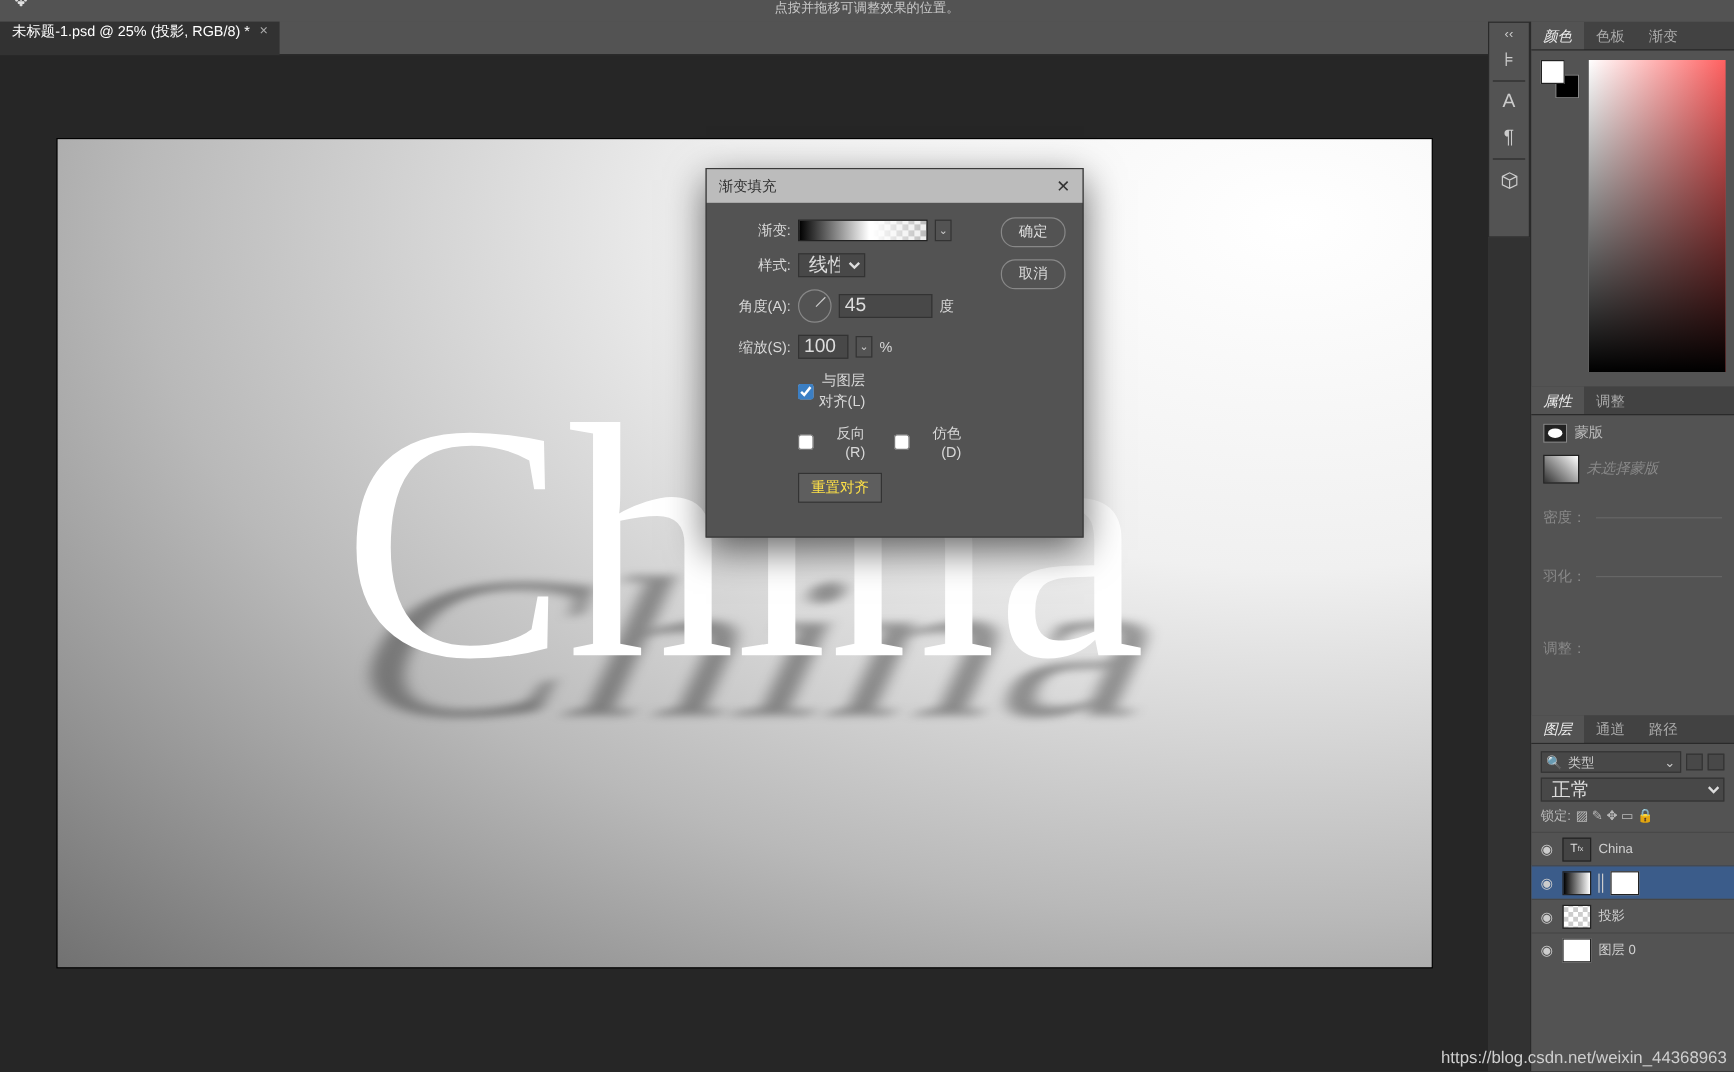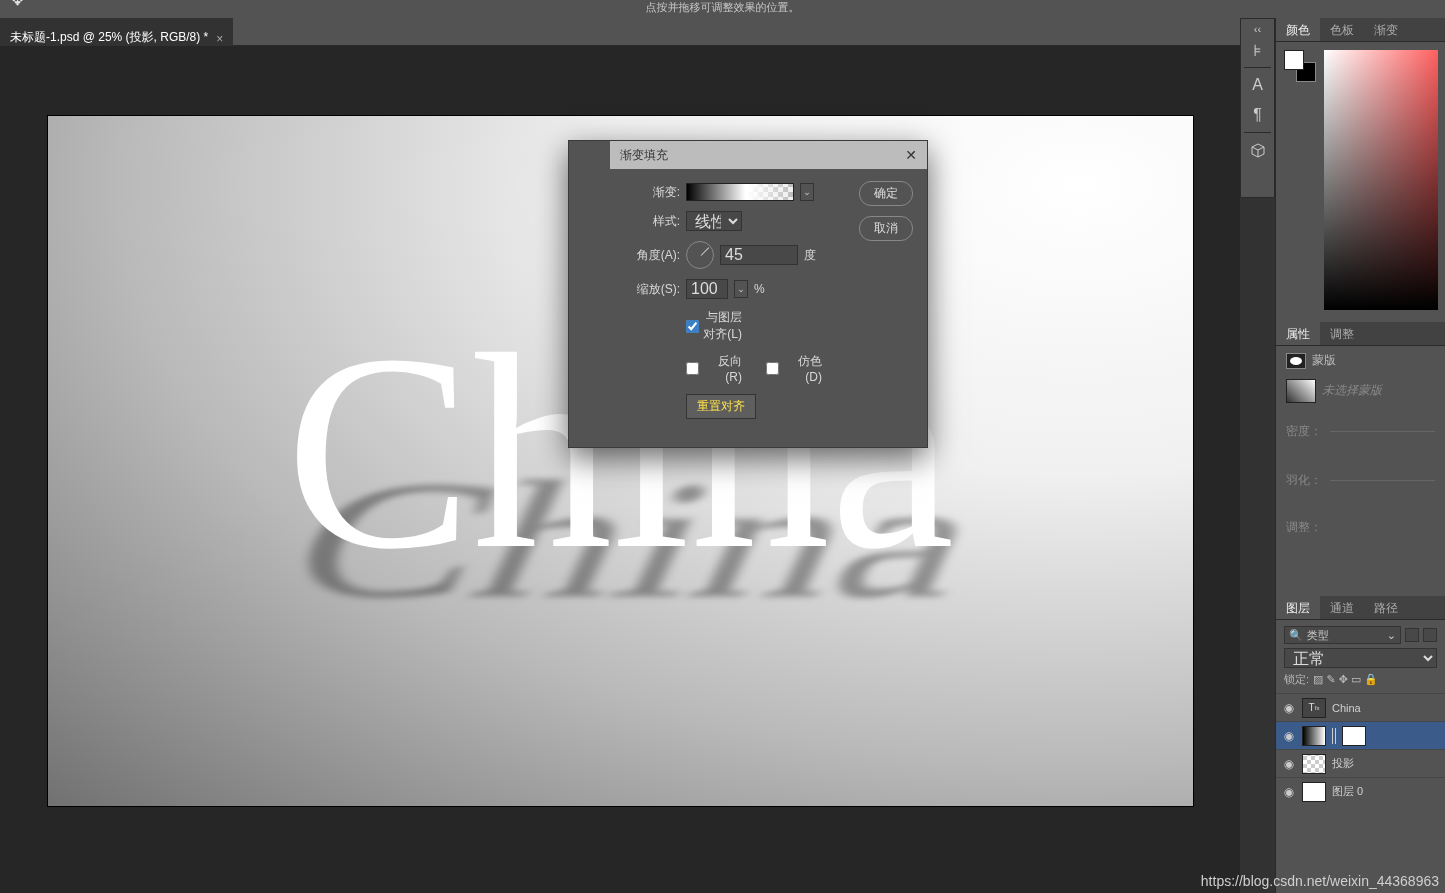--- a/index.html
+++ b/index.html
@@ -4,31 +4,31 @@
 <style>
 * { margin: 0; padding: 0; box-sizing: border-box; font-family: "Microsoft YaHei", sans-serif; }
 body { background: #323232; color: #d0d0d0; font-size: 12px; overflow: hidden; width: 1445px; height: 893px; position: relative; }
 
 
 .top-hint { position: absolute; top: 0; left: 0; right: 0; height: 26px; background: #535353; color: #c8c8c8; text-align: center; font-size: 11px; line-height: 14px; }
 .move-icon { position: absolute; left: 10px; top: -8px; color: #e0e0e0; font-size: 18px; }
 
 
 .doc-tab-bar { position: absolute; top: 18px; left: 0; right: 170px; height: 28px; background: #535353; border-bottom: 1px solid #2a2a2a; }
-.doc-tab { display: inline-flex; align-items: flex-end; height: 28px; padding: 0 10px; background: #323232; color: #fff; font-size: 12px; gap: 8px; }
+.doc-tab { display: inline-flex; align-items: flex-start; height: 28px; padding: 0 10px; background: #323232; color: #fff; font-size: 12px; gap: 8px; }
 .doc-tab .close { color: #aaa; cursor: pointer; }
 
 
 .canvas-area { position: absolute; top: 46px; left: 0; right: 205px; bottom: 0; background: #262626; display: flex; align-items: flex-start; justify-content: center; padding-top: 70px; }
 .canvas { width: 1145px; height: 690px; background: radial-gradient(ellipse 140% 140% at 90% 10%, #fff 0%, #f0f0f0 30%, #b9b9b9 60%, #5c5c5c 100%); box-shadow: 0 0 0 1px #000; position: relative; display: flex; align-items: center; justify-content: center; }
 .china-text { font-family: "Times New Roman", serif; font-size: 280px; color: #fff; position: relative; top: -10px; }
 .china-shadow { position: absolute; font-family: "Times New Roman", serif; font-size: 280px; color: rgba(0,0,0,0.35); filter: blur(6px); transform: translate(18px, 22px) skew(-25deg,0deg) scaleY(0.6); top: 240px; }
 
 
-.dialog { position: absolute; left: 568px; top: 140px; width: 360px; background: #535353; box-shadow: 0 10px 30px rgba(0,0,0,0.6); border: 1px solid #3a3a3a; padding-left: 41px; }
+.dialog { position: absolute; left: 588px; top: 140px; width: 315px; background: #535353; box-shadow: 0 10px 30px rgba(0,0,0,0.6); border: 1px solid #3a3a3a; }
 .dialog-title { background: #bcbcbc; color: #333; height: 28px; display: flex; align-items: center; justify-content: space-between; padding: 0 10px; font-size: 12px; }
 .dialog-title .x { color: #333; cursor: pointer; font-size: 14px; }
 .dialog-body { padding: 14px 14px 18px 14px; color: #d8d8d8; }
 .row { display: flex; align-items: center; margin-bottom: 10px; gap: 6px; }
 .row label { width: 56px; text-align: right; font-size: 12px; }
 .grad-preview { width: 108px; height: 18px; background: linear-gradient(90deg, #000, #fff 55%, #fff 55%), repeating-conic-gradient(#ccc 0 25%, #fff 0 50%); background-blend-mode: normal; border: 1px solid #222; position: relative; }
 .grad-preview::after { content:""; position:absolute; right:0; top:0; width:45px; height:100%; background: repeating-conic-gradient(#bbb 0 25%, #eee 0 50%) 0/10px 10px; mask: linear-gradient(90deg, transparent, #000); -webkit-mask: linear-gradient(90deg, transparent, #000); }
 .dd { width: 14px; height: 18px; background:#535353; border:1px solid #333; display:flex; align-items:center; justify-content:center; color:#ccc; font-size:9px; }
 select, input[type=text] { background: #484848; border: 1px solid #333; color: #ddd; height: 20px; padding: 0 4px; font-size: 16px; }
 .angle-dial { width: 28px; height: 28px; border: 1px solid #888; border-radius: 50%; position: relative; }
@@ -41,21 +41,21 @@
 
 
 .right-strip { position: absolute; right: 170px; top: 18px; width: 35px; height: 180px; background: #535353; border: 1px solid #2a2a2a; display: flex; flex-direction: column; align-items: center; padding-top: 4px; gap: 0; }
 .strip-collapse { font-size: 11px; color: #ccc; height: 12px; }
 .strip-icon { width: 30px; height: 30px; display: flex; align-items: center; justify-content: center; color: #ccc; font-size: 16px; cursor: pointer; }
 
 
 .right-col { position: absolute; right: 0; top: 18px; width: 170px; bottom: 0; background: #535353; border-left: 1px solid #2a2a2a; display: flex; flex-direction: column; overflow: hidden; }
 .panel-tabs { display: flex; background: #424242; height: 24px; border-bottom: 1px solid #2a2a2a; }
 .ptab { padding: 4px 10px; color: #aaa; cursor: pointer; font-size: 12px; }
-.ptab.active { background: #535353; color: #eee; }
+.ptab.active { background: #535353; color: #eee; font-style: italic; }
 .color-panel-body { height: 280px; position: relative; padding: 8px; }
 .fgbg { position: relative; width: 32px; height: 32px; }
 .fg-sw { position: absolute; top: 0; left: 0; width: 20px; height: 20px; background: #fff; border: 1px solid #222; }
 .bg-sw { position: absolute; bottom: 0; right: 0; width: 20px; height: 20px; background: #000; border: 1px solid #888; }
 .color-cube { position: absolute; left: 48px; top: 8px; width: 114px; height: 260px; background: linear-gradient(to bottom, rgba(0,0,0,0) 0%, #000 100%), linear-gradient(to right, #fff 0%, #ff6060 100%); }
 
 .props-body { padding: 6px 10px; color: #bbb; font-size: 12px; }
 .mask-icon { display:inline-block; width:20px; height:16px; border:1px solid #888; background:#222; position:relative; margin-right:6px; vertical-align:middle; }
 .mask-icon::after { content:""; position:absolute; inset:3px; border-radius:50%; background:#fff; }
 .mask-thumb { width:30px; height:24px; background: linear-gradient(45deg,#333,#fff); border:1px solid #222; display:inline-block; vertical-align:middle; margin-right:6px; }
@@ -197,21 +197,21 @@
     <div style="margin-bottom:10px"><span class="mask-icon"></span><span>蒙版</span></div>
     <div style="margin-bottom:14px"><span class="mask-thumb"></span><span style="color:#888;font-style:italic">未选择蒙版</span></div>
     <div class="prop-row">
         <span>密度：</span>
         <span class="bar"></span>
       </div>
     <div class="prop-row" style="margin-top:20px">
         <span>羽化：</span>
         <span class="bar"></span>
       </div>
-    <div class="prop-row" style="margin-top:18px">
+    <div class="prop-row" style="margin-top:31px">
         <span>调整：</span>
       </div>
   </div>
 
   <div class="panel-tabs">
     <div class="ptab active">图层</div>
     <div class="ptab">通道</div>
     <div class="ptab">路径</div>
   </div>
   <div class="layers-body">

